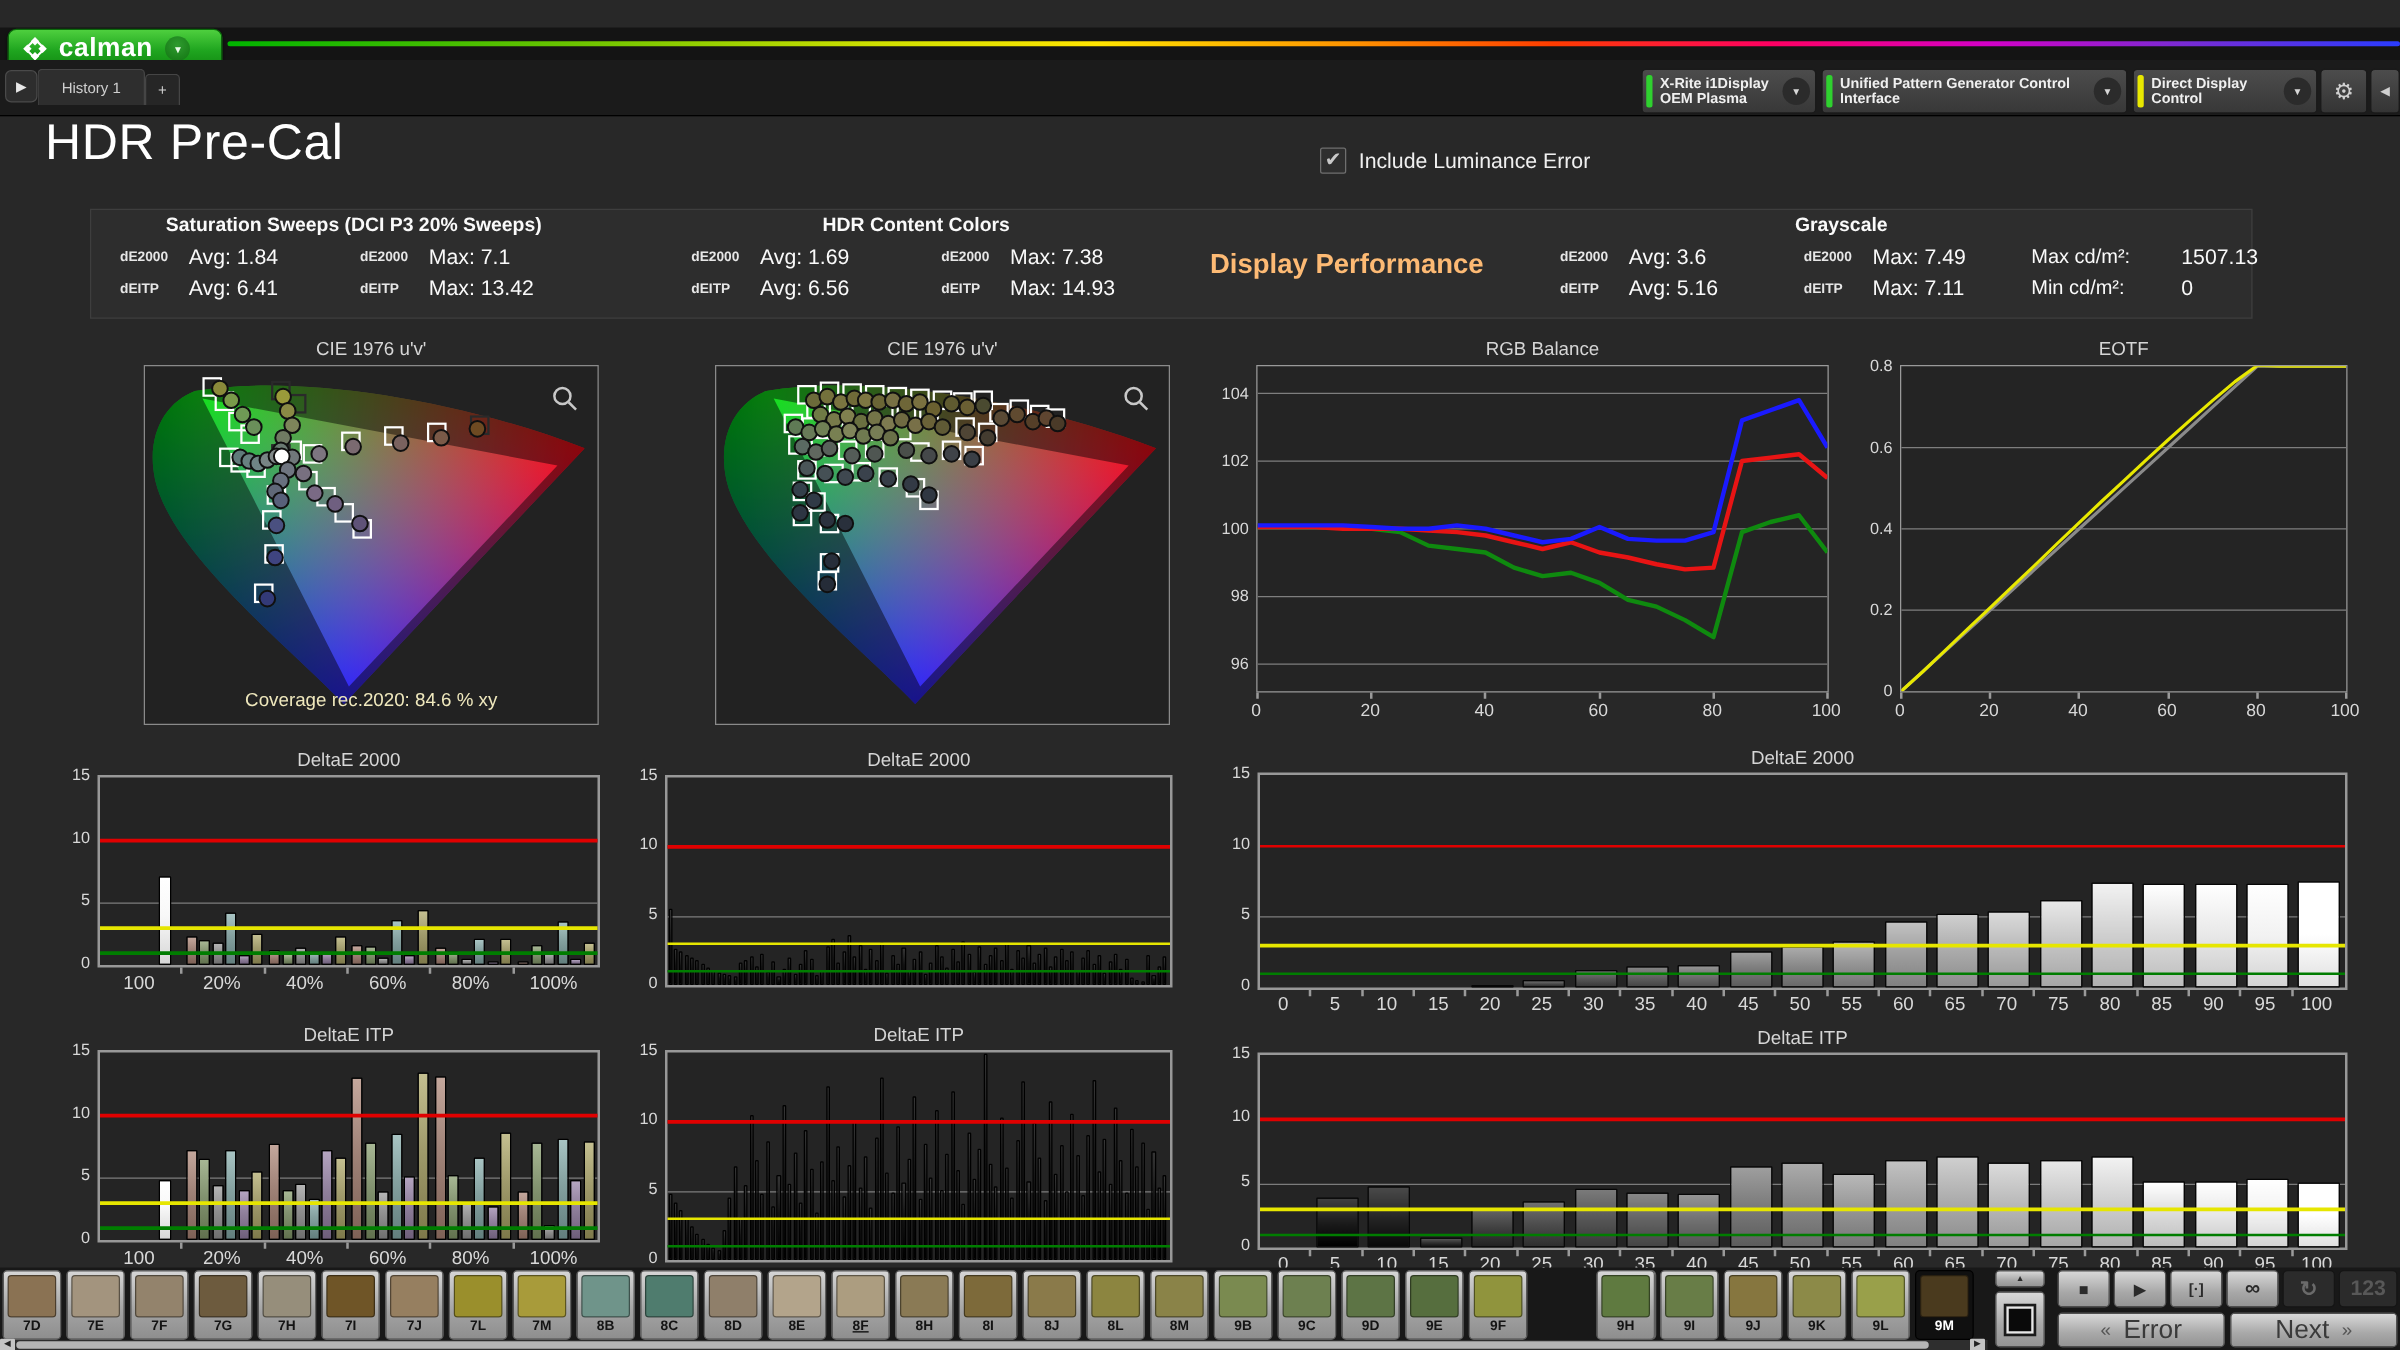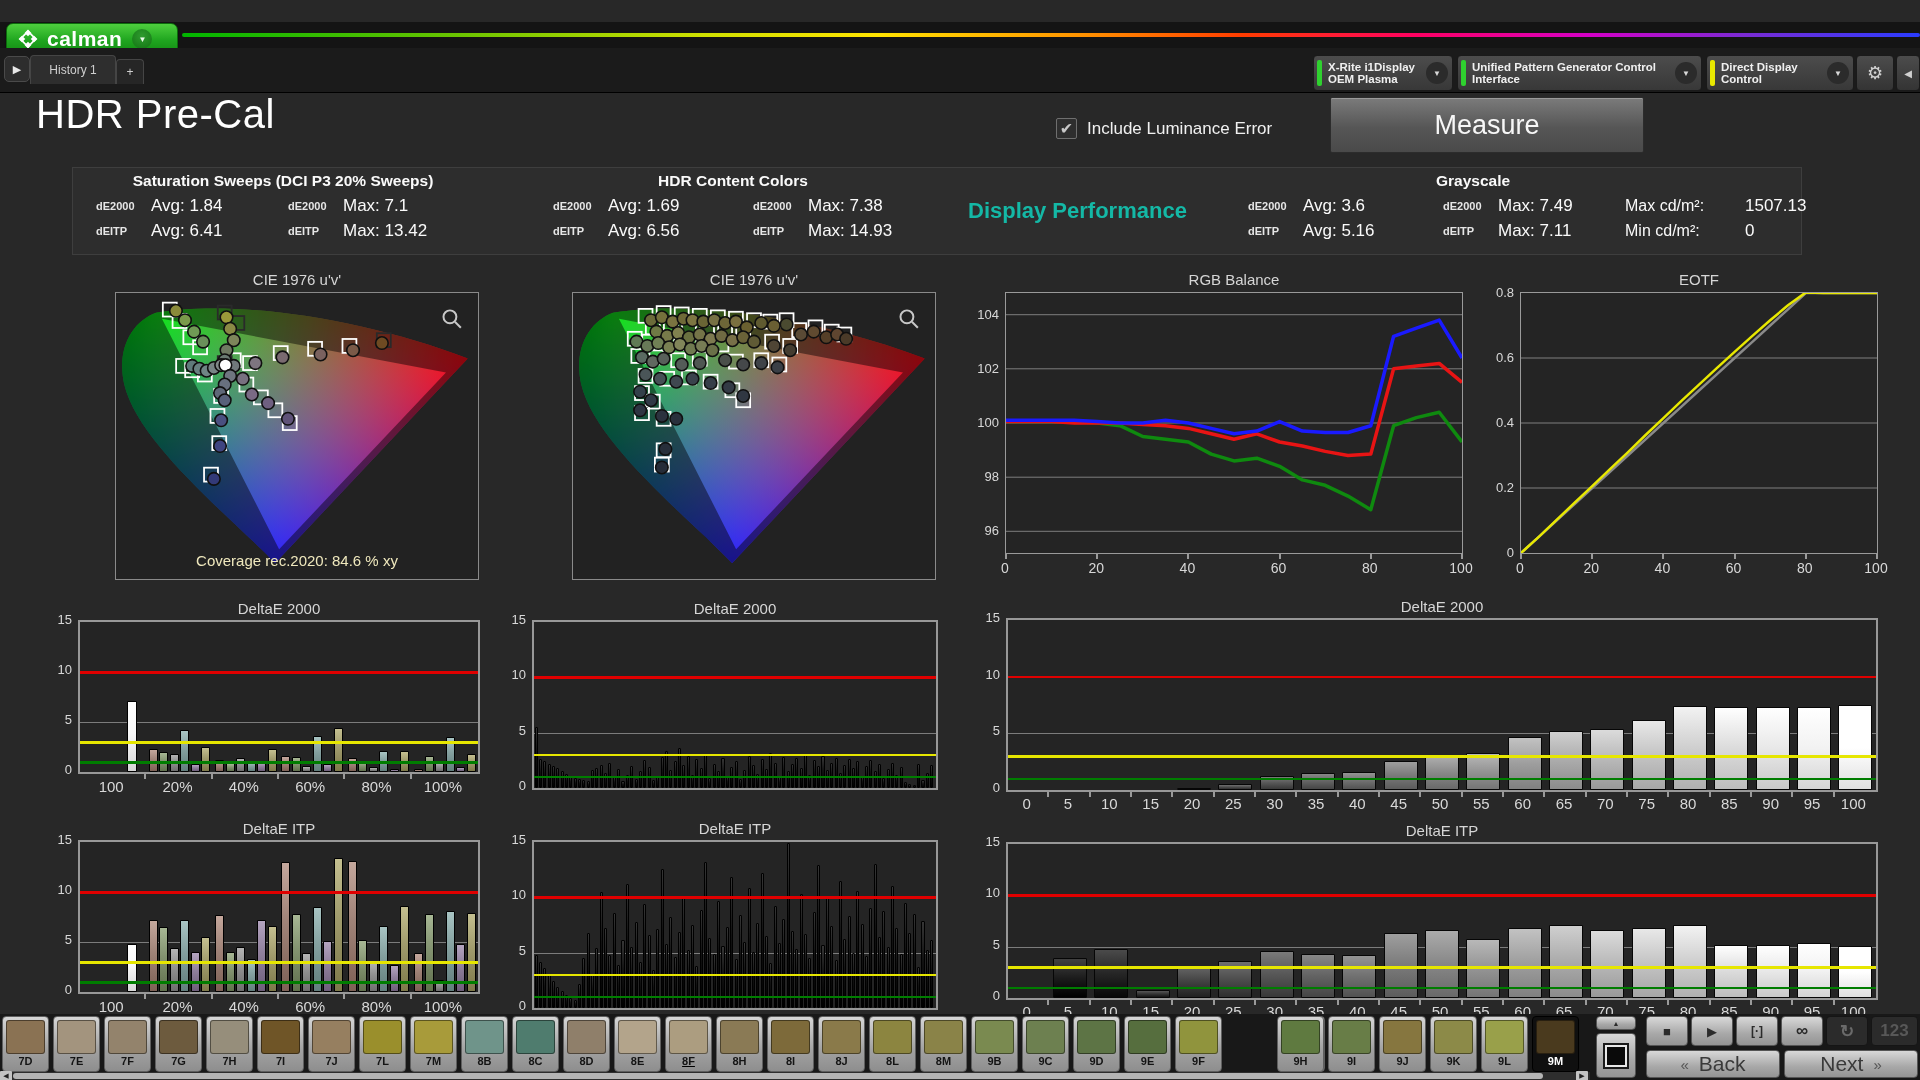--- a/index.html
+++ b/index.html
@@ -41,21 +41,21 @@
     display:flex;align-items:center;justify-content:center;color:#c8c8c8;font-size:16px;line-height:1;}
   .measure-btn{position:absolute;left:1330px;top:97px;width:312px;height:54px;border-radius:2px;
     background:linear-gradient(180deg,#7b7b7b,#565656 55%,#4a4a4a);border:1px solid #2c2c2c;box-shadow:inset 0 1px 0 #9a9a9a;
     color:#f7f7f7;font-size:27px;display:flex;align-items:center;justify-content:center;}
   
   .stats{position:absolute;left:72px;top:167px;width:1728px;height:86px;background:#2d2d2d;border:1px solid #3e3e3e;}
   .st-title{position:absolute;top:4px;height:20px;text-align:center;color:#fafafa;font-size:15.5px;font-weight:600;}
   .st-sm{position:absolute;width:54px;color:#e6e6e6;font-size:11px;font-weight:700;line-height:20px;}
   .st-val{position:absolute;color:#fafafa;font-size:17px;line-height:20px;}
   .st-row1{top:28px;} .st-row2{top:53px;}
-  .dp-label{position:absolute;left:895px;top:0;width:230px;height:86px;display:flex;align-items:center;color:#14b8a6;font-size:22px;font-weight:600;}
+  .dp-label{position:absolute;left:895px;top:0;width:230px;height:86px;display:flex;align-items:center;color:#fdba74;font-size:22px;font-weight:600;}
   
   .ct{position:absolute;text-align:center;color:#d6d6d6;font-size:15px;}
   .plot{position:absolute;background:#242424;box-sizing:border-box;}
   .b2{border:2px solid #989898;} .b1{border:1px solid #8a8a8a;}
   .yl{position:absolute;color:#d8d8d8;font-size:13px;text-align:right;width:30px;}
   .xl{position:absolute;color:#d8d8d8;font-size:13px;text-align:center;}
   .xlg{font-size:14px;}
   .gridline{position:absolute;left:0;width:100%;height:1px;background:#7c7c7c;}
   .refline{position:absolute;left:0;width:100%;}
   .bar{position:absolute;box-sizing:border-box;border:1px solid #000;border-radius:1px;}
@@ -129,23 +129,20 @@
       <span>◀</span>
     </div>
 
   <div class="page-title">HDR Pre-Cal</div>
   <div class="lum-check">
     <span class="checkbox">
         <span>✔</span>
       </span>
     <span>Include Luminance Error</span>
   </div>
-  <div class="measure-btn">
-      <span>Measure</span>
-    </div>
 
   <div class="stats">
     <div class="st-title" style="left:0;width:420px;">Saturation Sweeps (DCI P3 20% Sweeps)</div>
     <span class="st-sm st-row1" style="left:23px;">dE2000</span>
     <span class="st-val st-row1" style="left:78px;">Avg: 1.84</span>
     <span class="st-sm st-row1" style="left:215px;">dE2000</span>
     <span class="st-val st-row1" style="left:270px;">Max: 7.1</span>
     <span class="st-sm st-row2" style="left:23px;">dEITP</span>
     <span class="st-val st-row2" style="left:78px;">Avg: 6.41</span>
     <span class="st-sm st-row2" style="left:215px;">dEITP</span>
@@ -1070,19 +1067,19 @@
       <span>∞</span>
     </div>
   <div class="tr-btn tr-dark" style="left:1826px;top:1016px;width:42px;height:30px;font-size:17px;font-weight:700;">
       <span>↻</span>
     </div>
   <div class="tr-btn tr-dark" style="left:1871px;top:1016px;width:47px;height:30px;font-size:17px;font-weight:700;color:#585858;">
       <span>123</span>
     </div>
   <div class="tr-btn" style="left:1646px;top:1050px;width:134px;height:28px;font-size:21px;color:#3a3a3a;gap:10px;">
     <span style="font-size:15px;color:#555;">«</span>
-      <span>Back</span>
+      <span>Error</span>
   </div>
   <div class="tr-btn" style="left:1784px;top:1050px;width:134px;height:28px;font-size:21px;color:#3a3a3a;gap:10px;">
     <span>Next</span>
       <span style="font-size:15px;color:#555;">»</span>
   </div>
 </div>
 
 </body></html>

